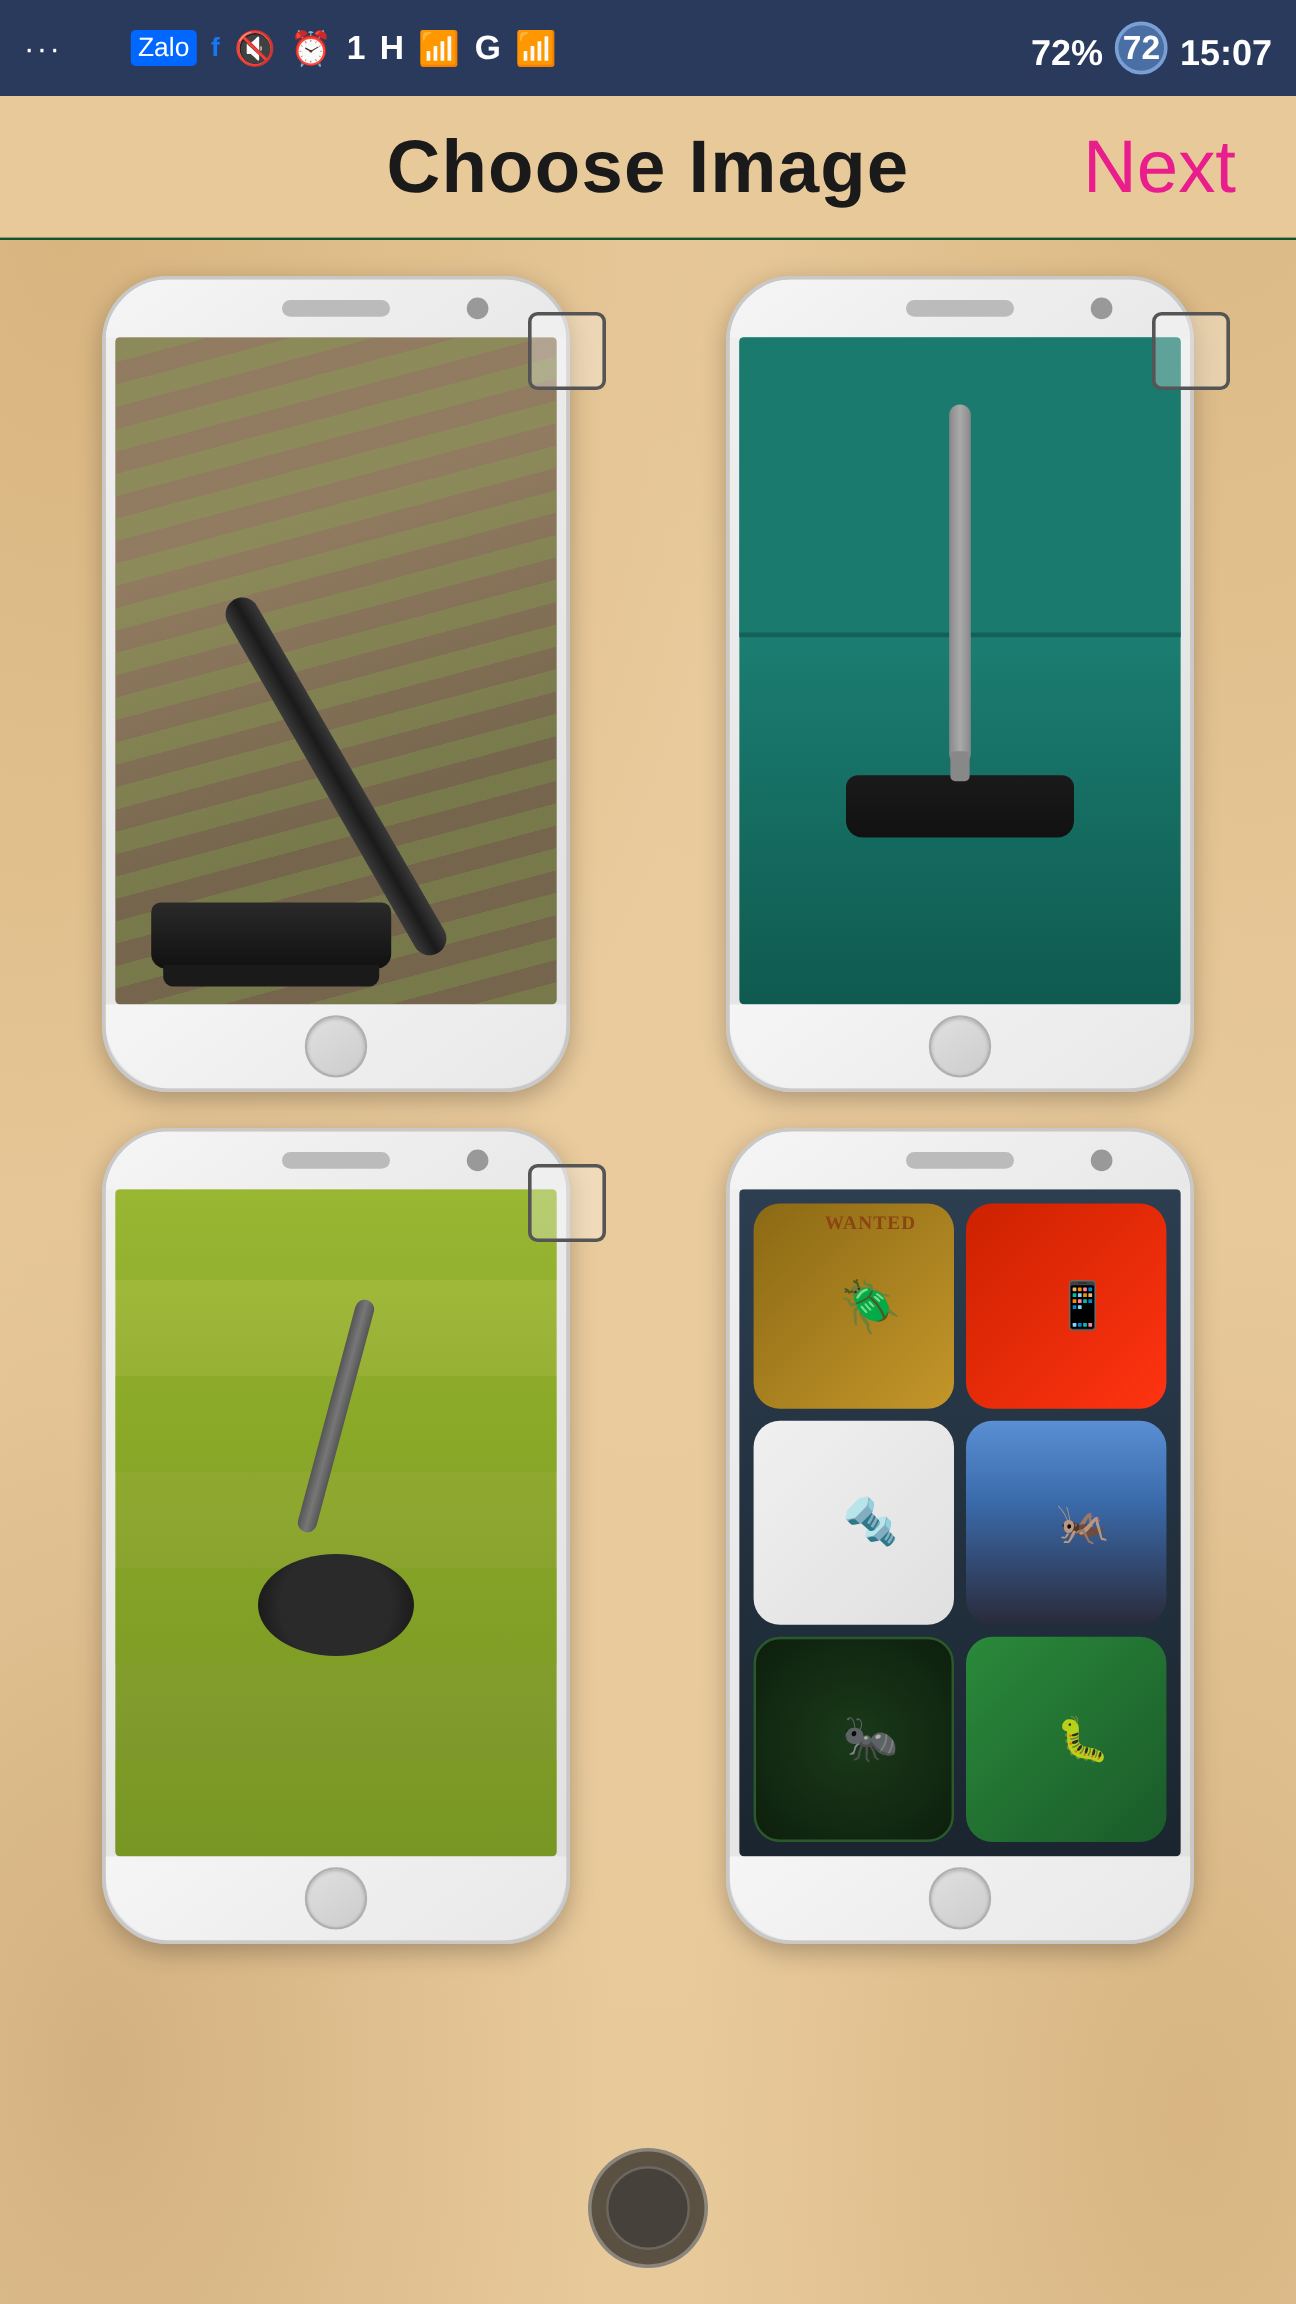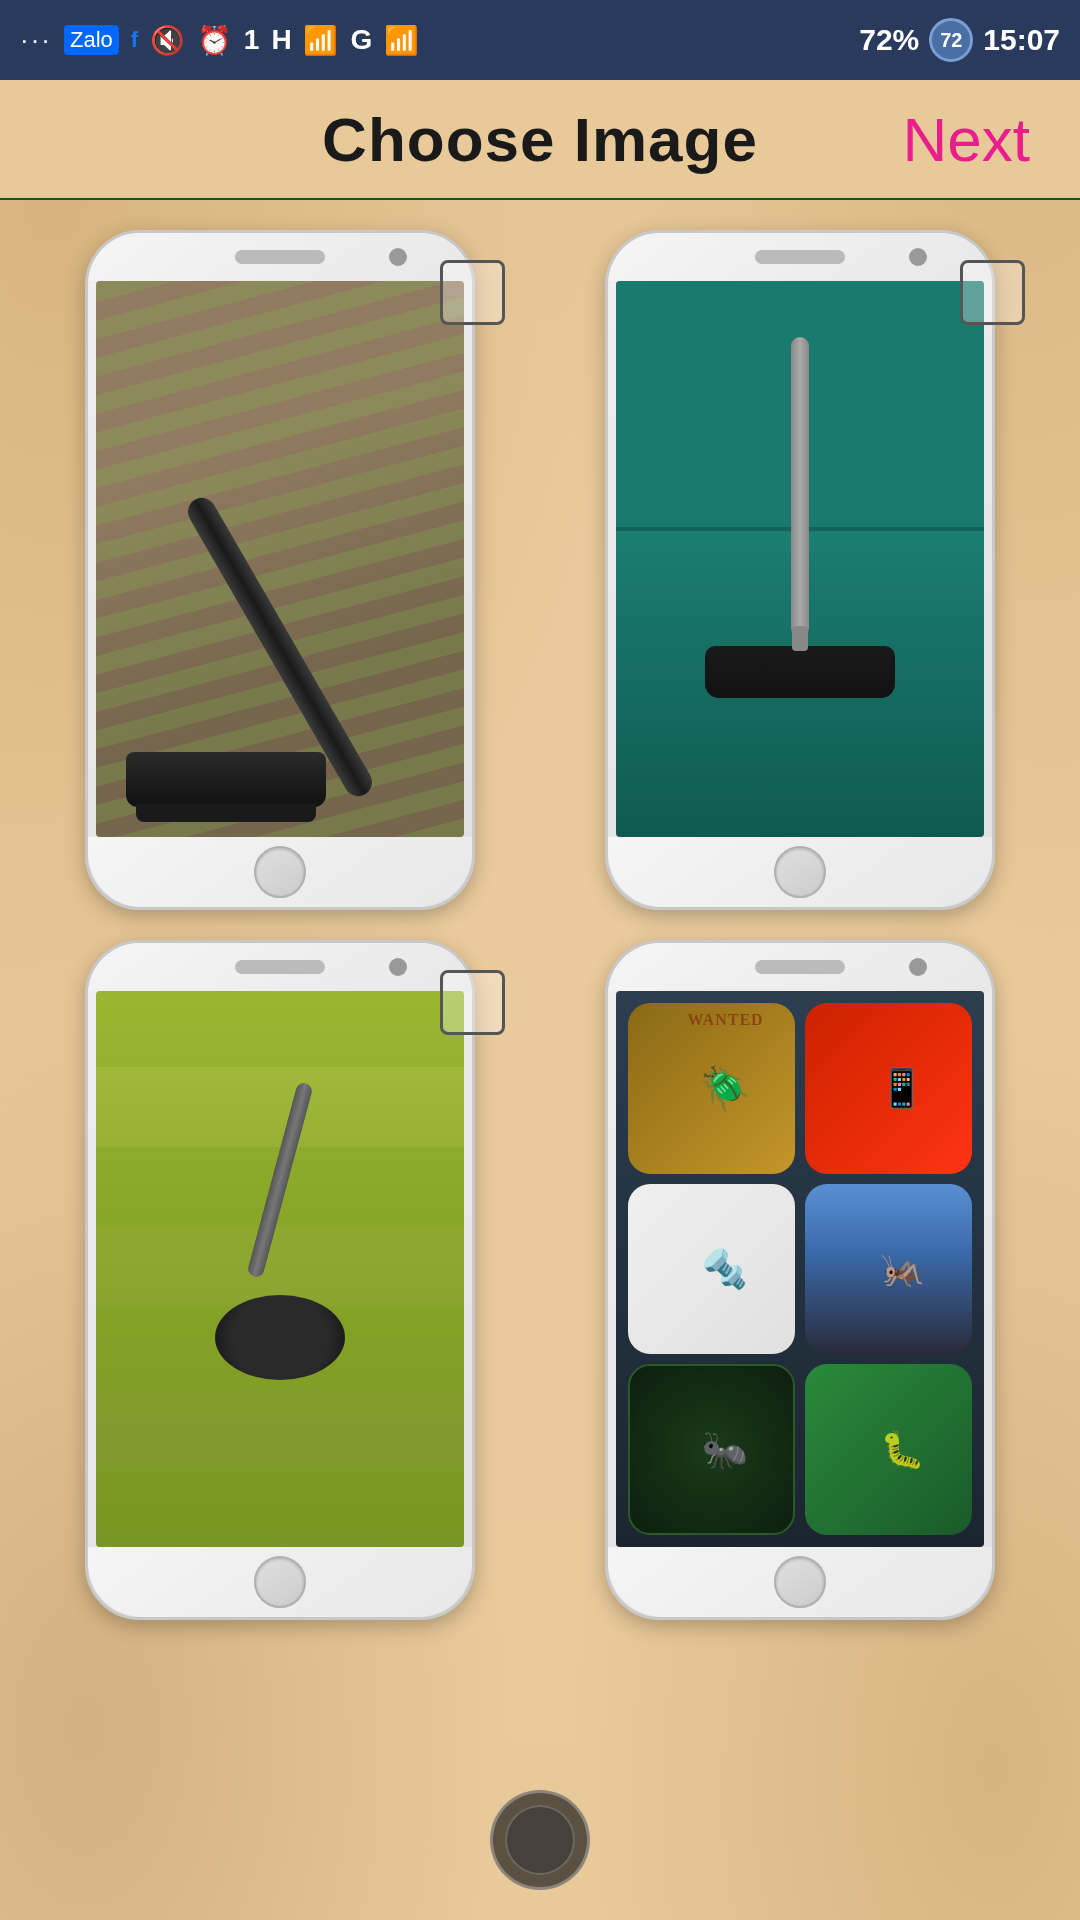--- a/index.html
+++ b/index.html
@@ -45,36 +45,36 @@
     }
 
     .status-left {
       display: flex;
       align-items: center;
       gap: 12px;
     }
 
     .status-right {
       display: flex;
-      align-items: center;
+      align-items: flex-end;
       gap: 10px;
       font-size: 30px;
       font-weight: 600;
     }
 
     .icon-dots { font-size: 26px; letter-spacing: 2px; }
-    .zalo-icon { font-size: 22px; background: #0068ff; padding: 2px 6px; border-radius: 4px; }
+    .zalo-icon { font-size: 22px; background: #0068ff; padding: 2px 6px; border-radius: 4px; margin-left: 45px; }
     .fb-icon { font-size: 22px; color: #1877f2; font-weight: bold; }
     .battery-badge {
       width: 44px; height: 44px;
       border-radius: 50%;
       background: #4a6fa5;
       border: 3px solid #7a9fd4;
       display: flex; align-items: center; justify-content: center;
-      font-size: 20px; font-weight: bold;
+      font-size: 28px; font-weight: bold;
     }
 
     
     .header {
       position: relative;
       z-index: 10;
       width: 100%;
       height: 120px;
       background: #e8c99a;
       display: flex;

